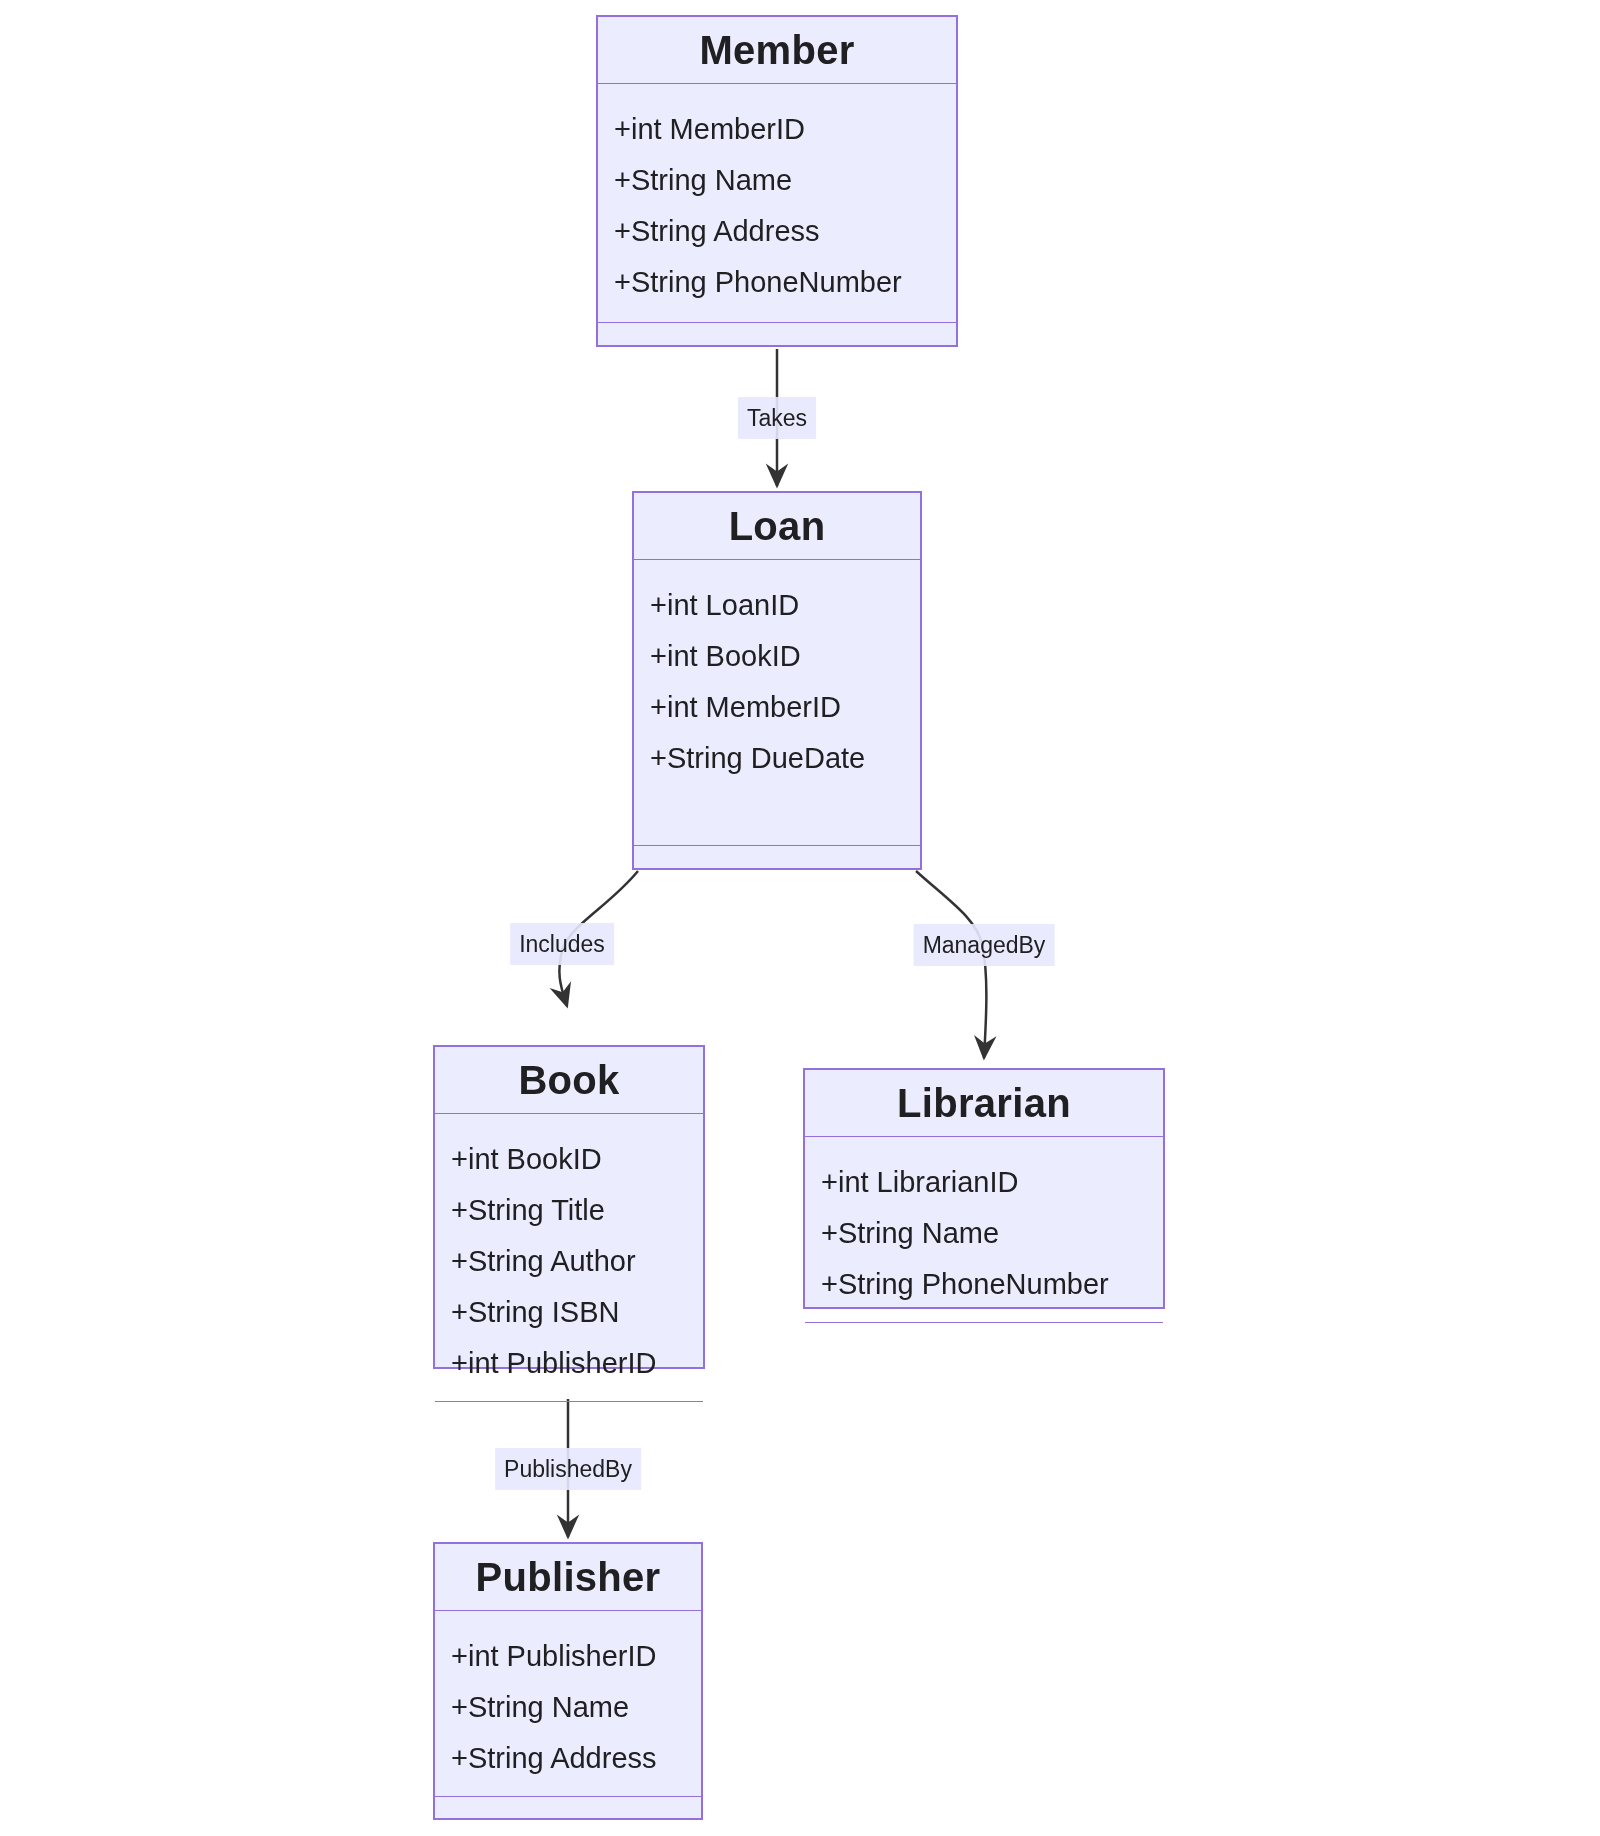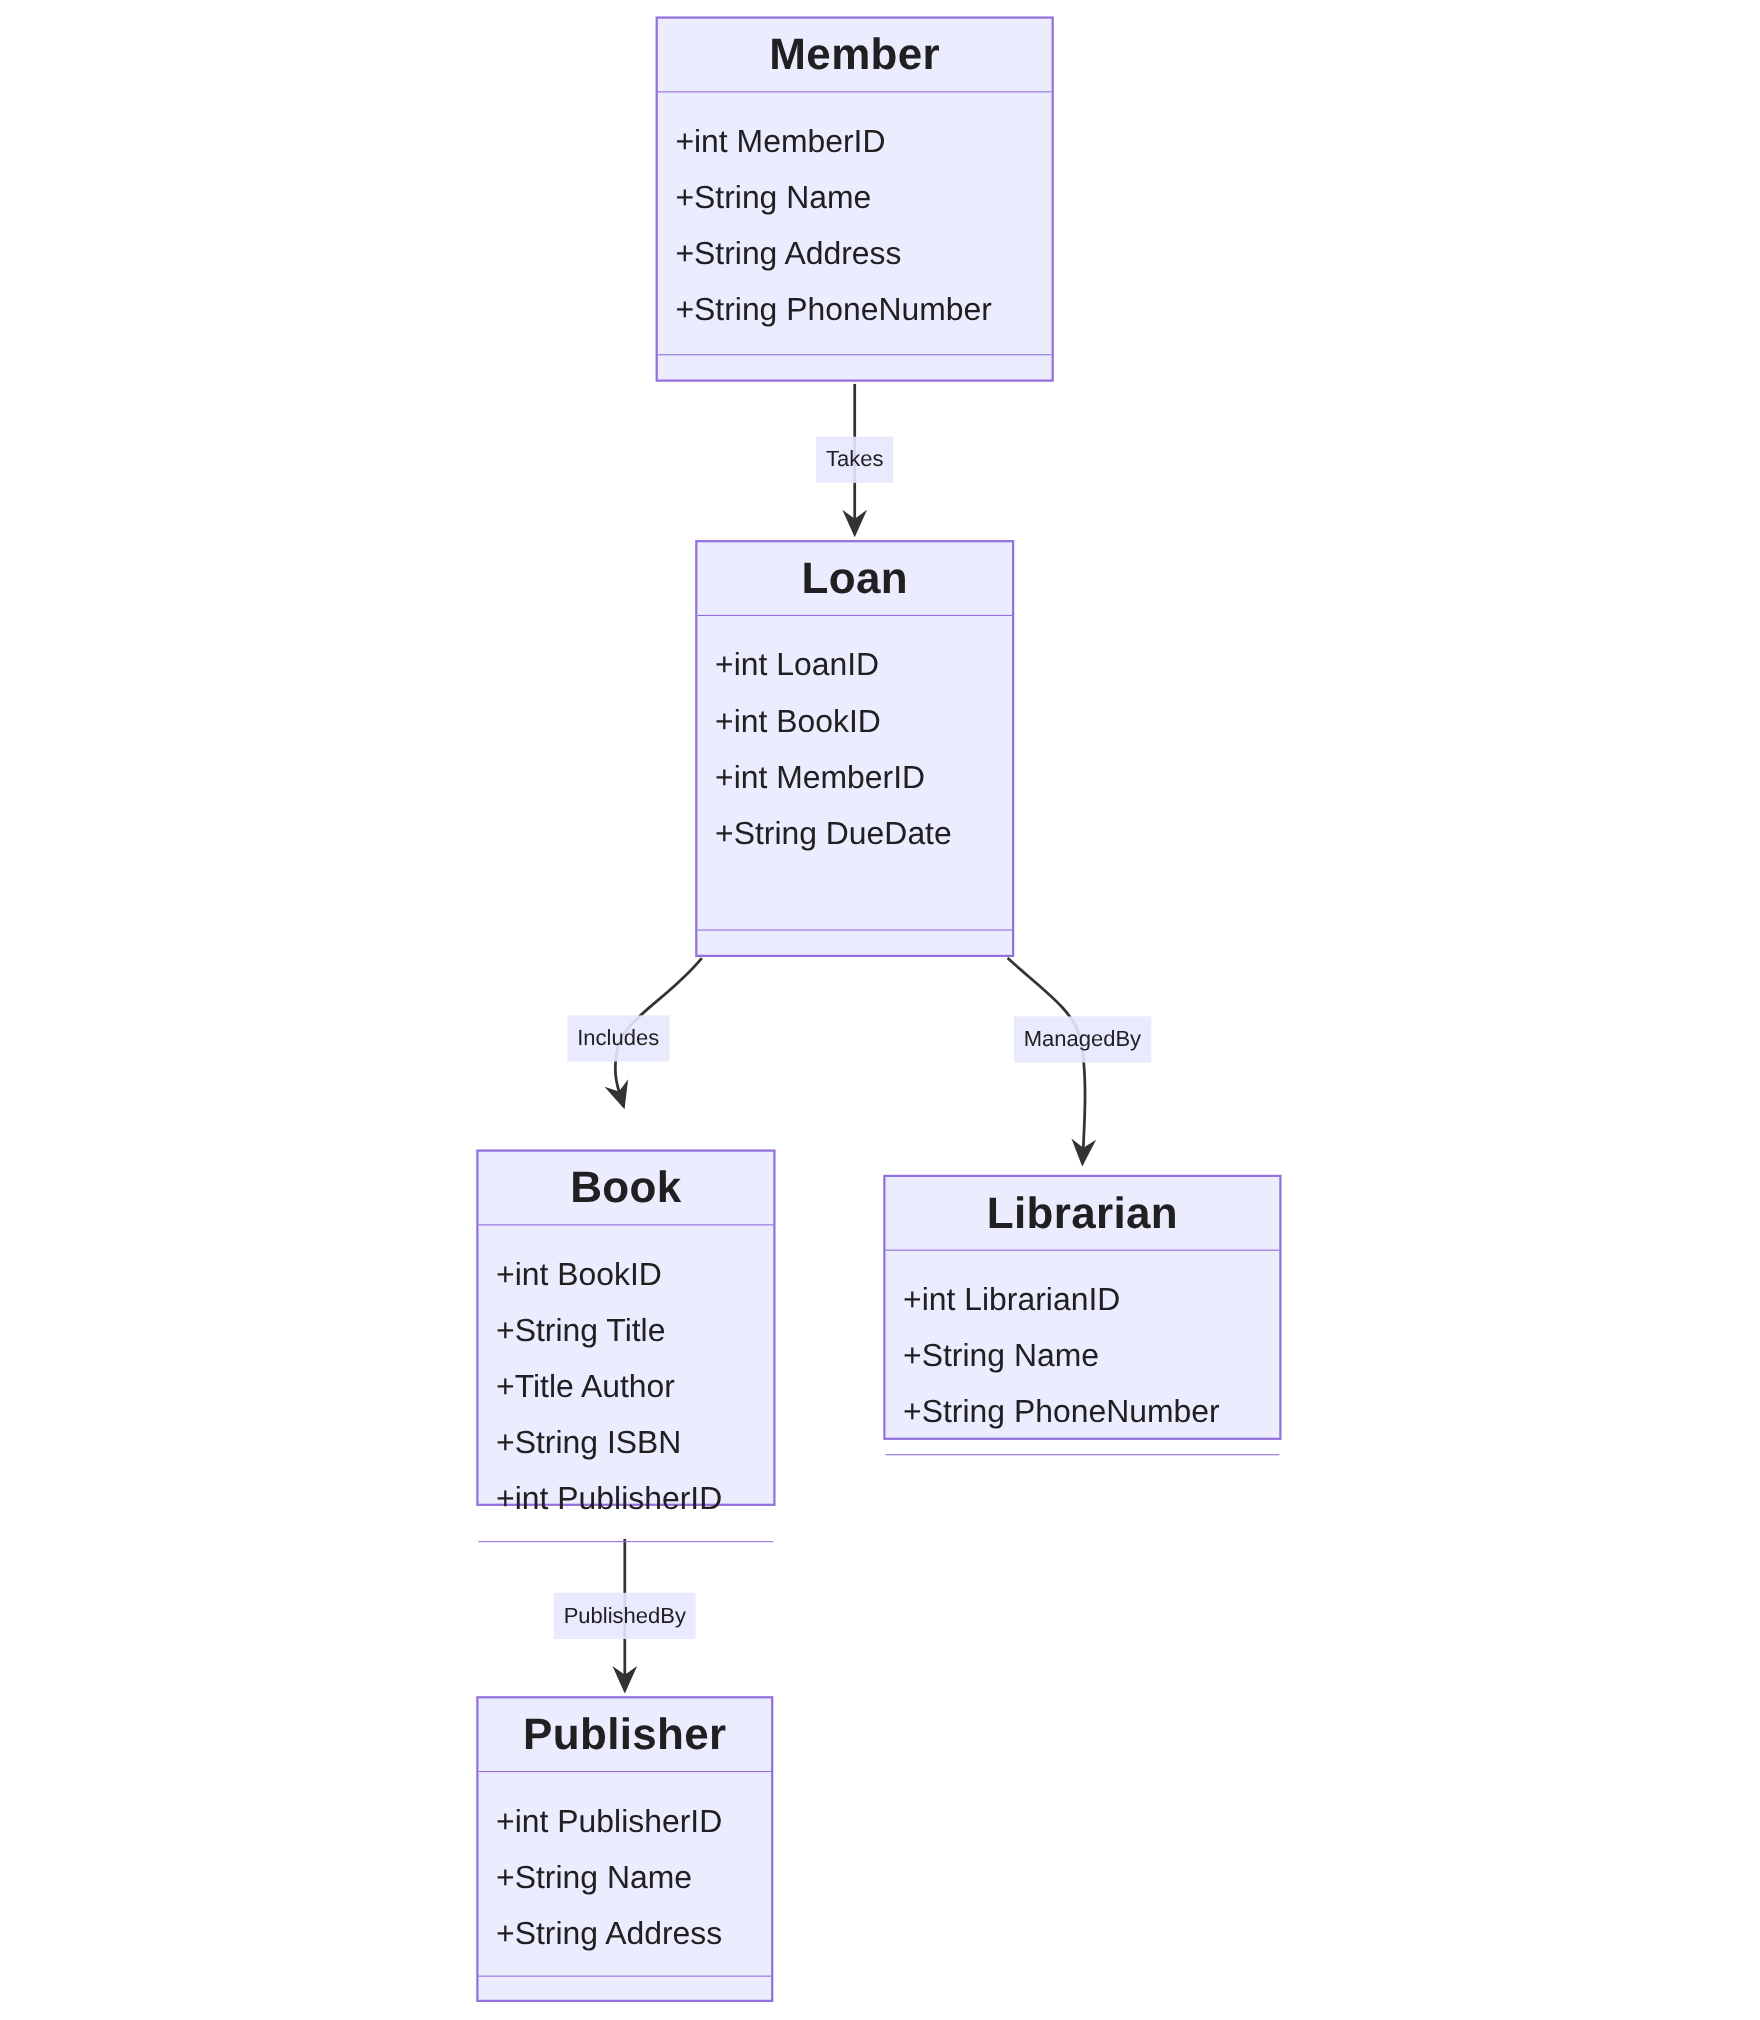--- a/index.html
+++ b/index.html
@@ -56,21 +56,21 @@
   }
   .box-methods {
     flex: 0 0 22px;
     height: 22px;
   }
   .edge-label {
     position: absolute;
     transform: translate(-50%, -50%);
     background: rgba(232, 232, 255, 0.9);
     color: #202022;
-    font-size: 20px;
+    font-size: 23px;
     line-height: 42px;
     padding: 0 9px;
     white-space: nowrap;
   }
 </style>
 </head>
 <body>
 
 <div class="canvas">
 
@@ -106,21 +106,21 @@
       <div class="attr-row">+String DueDate</div>
     </div>
     <div class="box-methods"></div>
   </div>
 
   <div class="class-box" style="left:433px; top:1045px; width:272px; height:324px;">
     <div class="box-header">Book</div>
     <div class="box-attrs">
       <div class="attr-row">+int BookID</div>
       <div class="attr-row">+String Title</div>
-      <div class="attr-row">+Title Author</div>
+      <div class="attr-row">+String Author</div>
       <div class="attr-row">+String ISBN</div>
       <div class="attr-row">+int PublisherID</div>
     </div>
     <div class="box-methods"></div>
   </div>
 
   <div class="class-box" style="left:803px; top:1068px; width:362px; height:241px;">
     <div class="box-header">Librarian</div>
     <div class="box-attrs">
       <div class="attr-row">+int LibrarianID</div>

